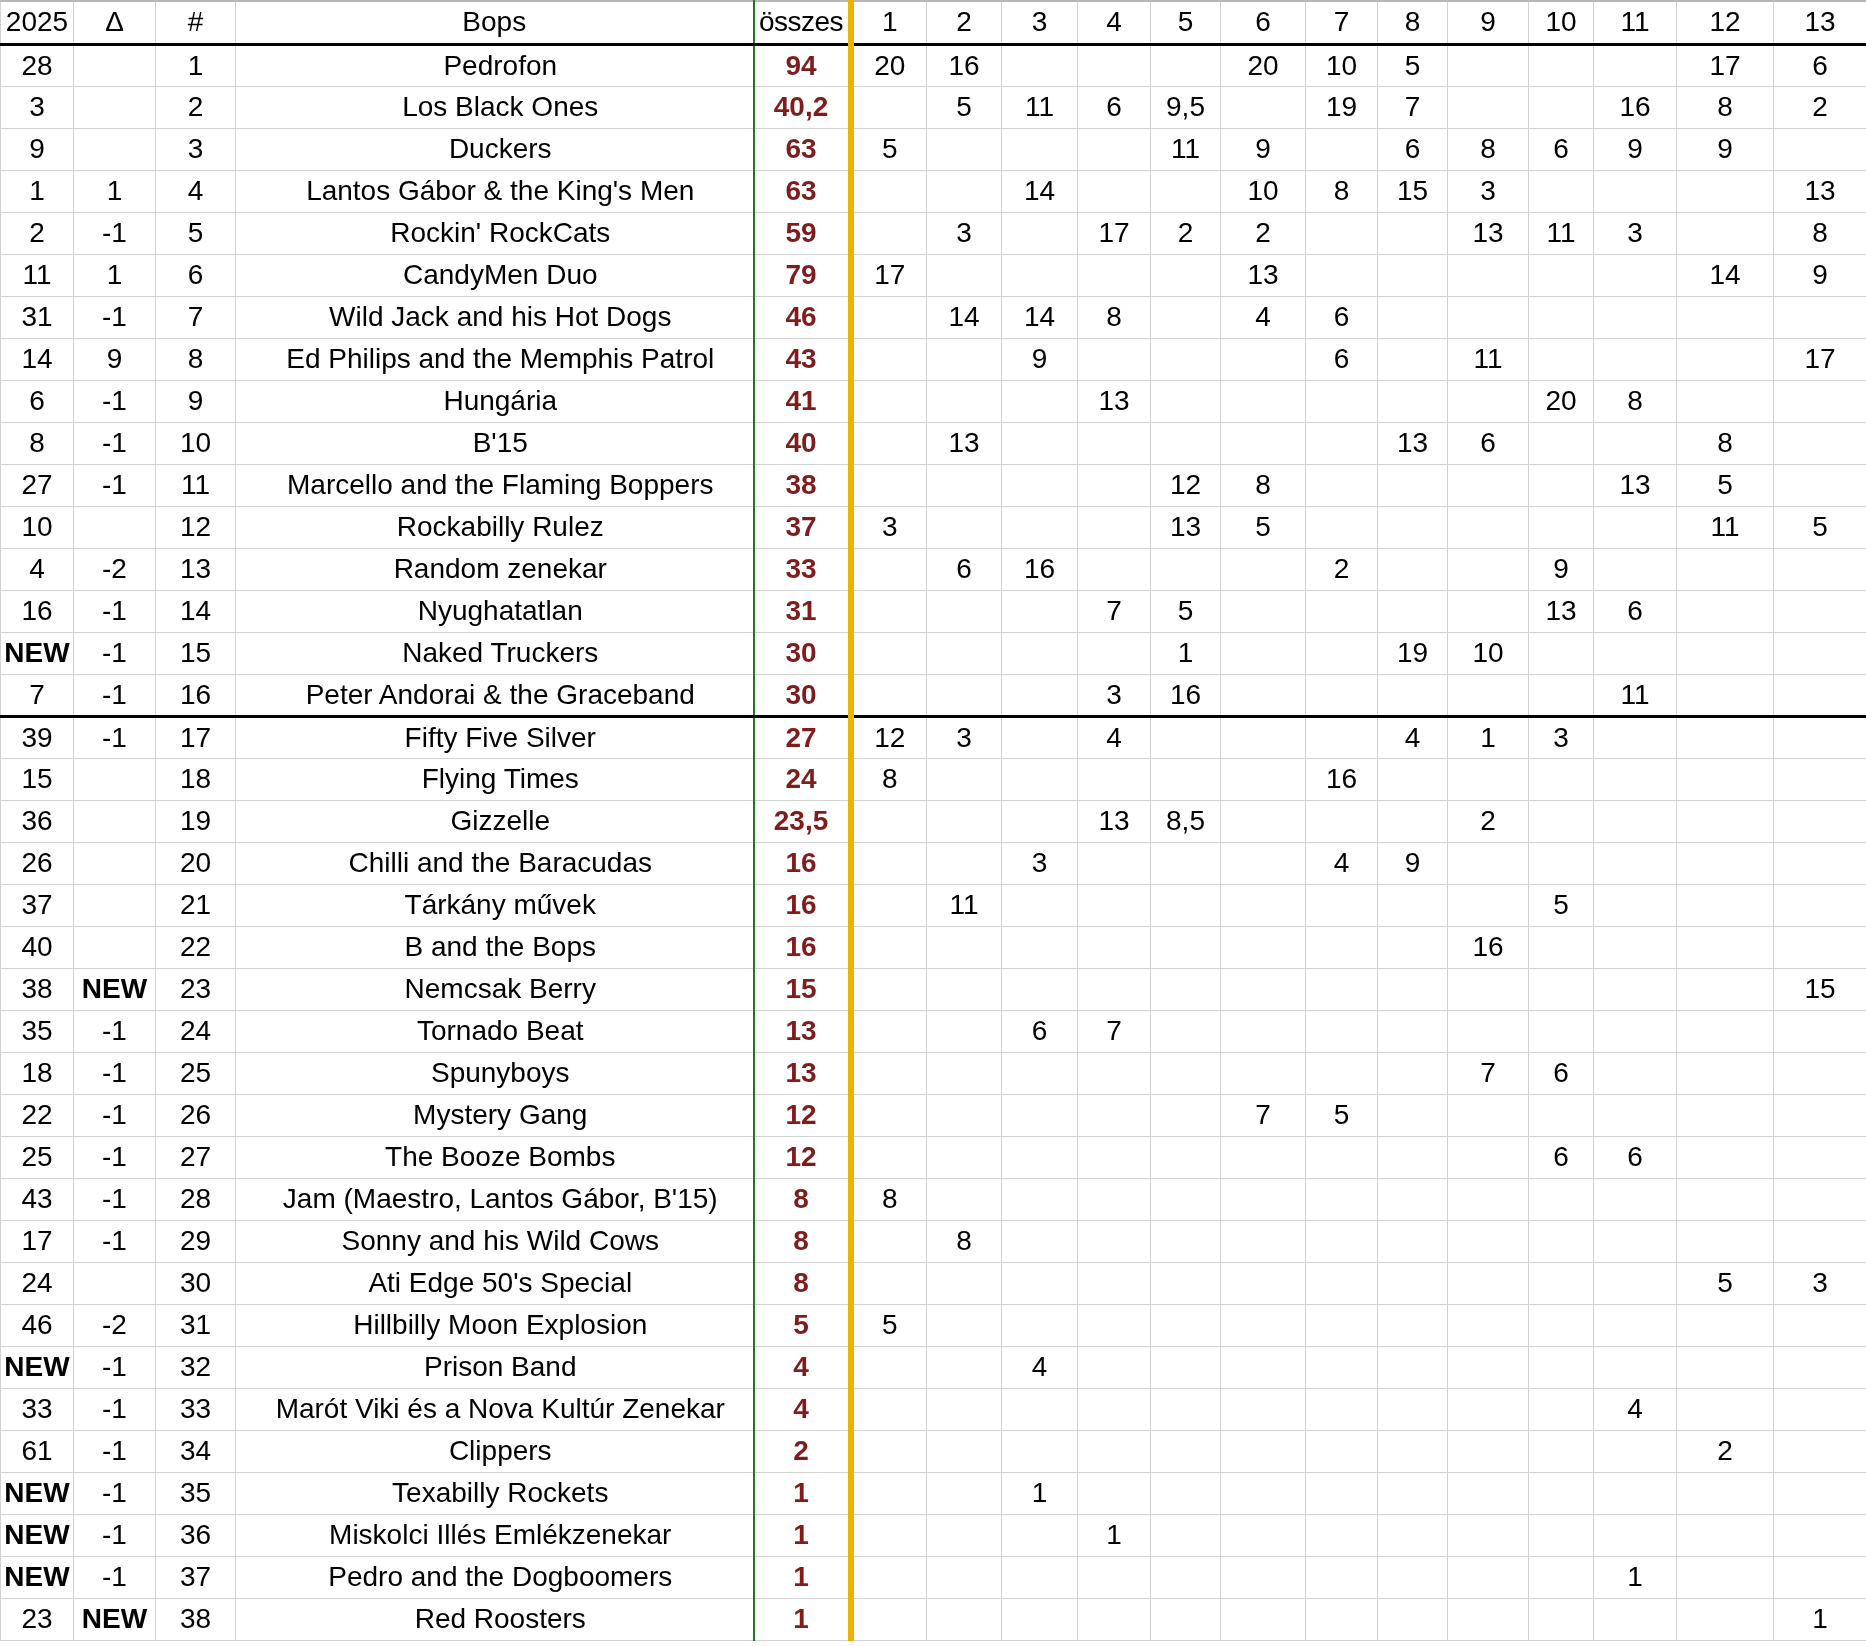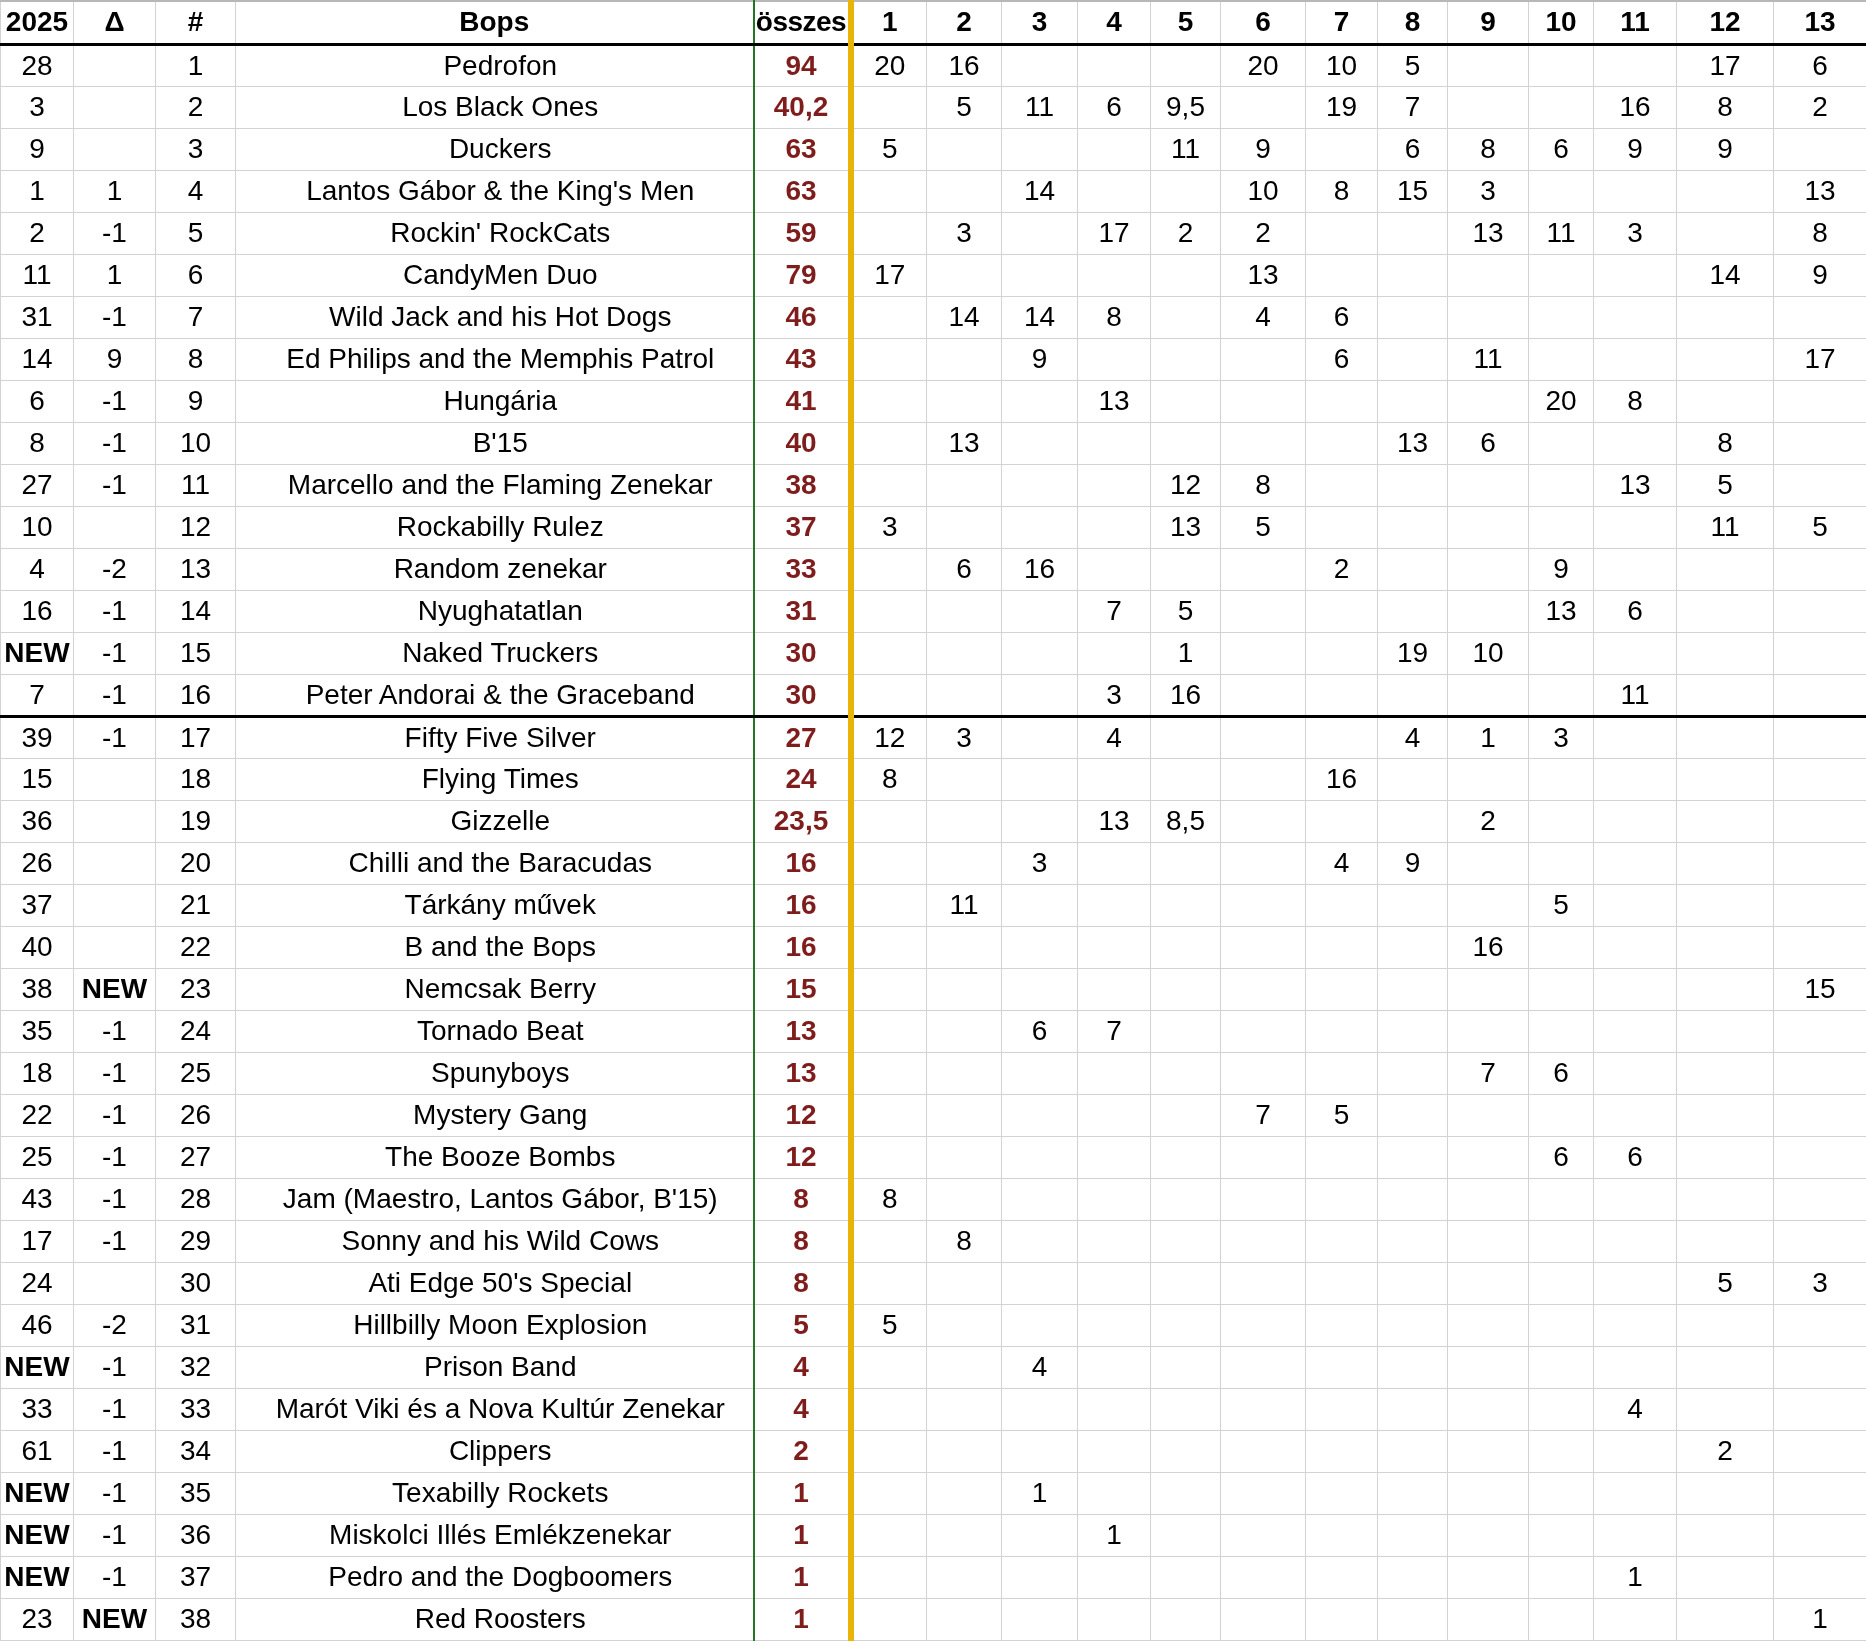--- a/index.html
+++ b/index.html
@@ -26,21 +26,21 @@
     border: 1px solid #d2d2d2;
     height: 42px;
     padding: 0;
     text-align: center;
     vertical-align: middle;
     white-space: nowrap;
     overflow: hidden;
     font-weight: normal;
   }
   thead th {
-    font-weight: bold;
+    font-weight: normal;
     height: 43px;
     border-bottom: 3px solid #000000;
   }
   td.c-banda { text-align: center; padding-left: 12px; }
   .col-total {
     border-left: 2px solid #217821;
     border-right: 6px solid #eab308;
   }
   td.c-total {
     color: #7f1d1d;
@@ -297,21 +297,21 @@
           <td class="c-score">6</td>
           <td class="c-score"></td>
           <td class="c-score"></td>
           <td class="c-score">8</td>
           <td class="c-score"></td>
         </tr>
         <tr>
           <td class="c-prev">27</td>
           <td class="c-delta">-1</td>
           <td class="c-rank">11</td>
-          <td class="c-banda">Marcello and the Flaming Zenekar</td>
+          <td class="c-banda">Marcello and the Flaming Boppers</td>
           <td class="c-total col-total">38</td>
           <td class="c-score"></td>
           <td class="c-score"></td>
           <td class="c-score"></td>
           <td class="c-score"></td>
           <td class="c-score">12</td>
           <td class="c-score">8</td>
           <td class="c-score"></td>
           <td class="c-score"></td>
           <td class="c-score"></td>

